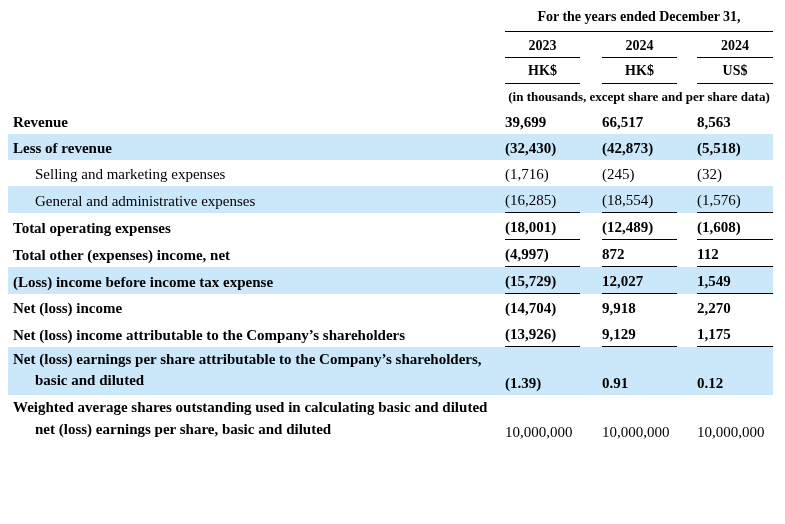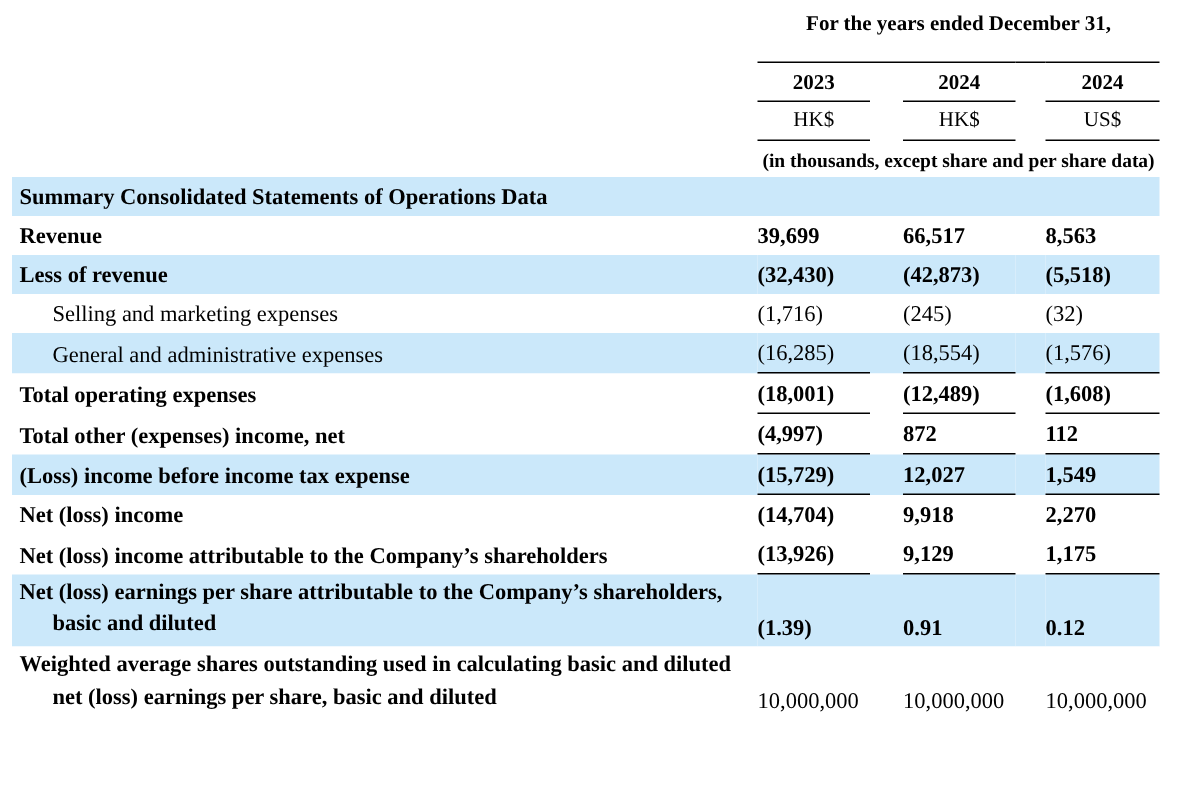--- a/index.html
+++ b/index.html
@@ -8,23 +8,23 @@
   .doc{padding:8px 0 0 8px;}
   table{border-collapse:collapse;table-layout:fixed;width:765px;}
   col.c-label{width:497px;}
   col.c-n1{width:75px;}
   col.c-g1{width:22px;}
   col.c-n2{width:75px;}
   col.c-g2{width:20px;}
   col.c-n3{width:76px;}
   td{padding:0;vertical-align:bottom;font-size:15px;line-height:1.45;}
   .b{font-weight:bold;}
-  .grp{font-weight:bold;font-size:14px;text-align:center;padding-bottom:15px;line-height:1.3;}
+  .grp{font-weight:bold;font-size:14px;text-align:center;padding-bottom:5px;line-height:1.3;}
   .yr{font-weight:bold;font-size:14px;text-align:center;padding-top:5px;padding-bottom:2px;line-height:1.3;}
-  .cur{font-weight:normal;font-size:14px;text-align:center;padding-top:4px;padding-bottom:2px;line-height:1.3;}
+  .cur{font-weight:bold;font-size:14px;text-align:center;padding-top:4px;padding-bottom:2px;line-height:1.3;}
   .note{font-weight:bold;font-size:13px;text-align:center;line-height:1.2;padding:5px 0 4px 0;}
   .line{border-bottom:1.5px solid #000;}
   .lbl{text-align:left;padding-left:5px;height:26px;}
   .indent{padding-left:27px;}
   .hang{padding-left:27px;text-indent:-22px;padding-top:2px;padding-bottom:3px;margin-top:28px;}
   .num{text-align:left;height:26px;white-space:nowrap;}
   tr.blue td{background:#cbe8fa;}
   tr.white td{background:#ffffff;}
 </style>
 </head>
@@ -60,23 +60,20 @@
         <td class="cur line">HK$</td>
         <td></td>
         <td class="cur line">US$</td>
       </tr>
       <tr>
         <td></td>
         <td colspan="5" class="note">(in thousands, except share and per share data)</td>
       </tr>
     </tbody>
     <tbody>
-        <tr class="blue">
-          <td colspan="6" class="lbl b">Summary Consolidated Statements of Operations Data</td>
-        </tr>
         <tr class="white">
           <td class="lbl b">Revenue</td>
           <td class="num b">39,699</td>
           <td></td>
           <td class="num b">66,517</td>
           <td></td>
           <td class="num b">8,563</td>
         </tr>
         <tr class="blue">
           <td class="lbl b">Less of revenue</td>

